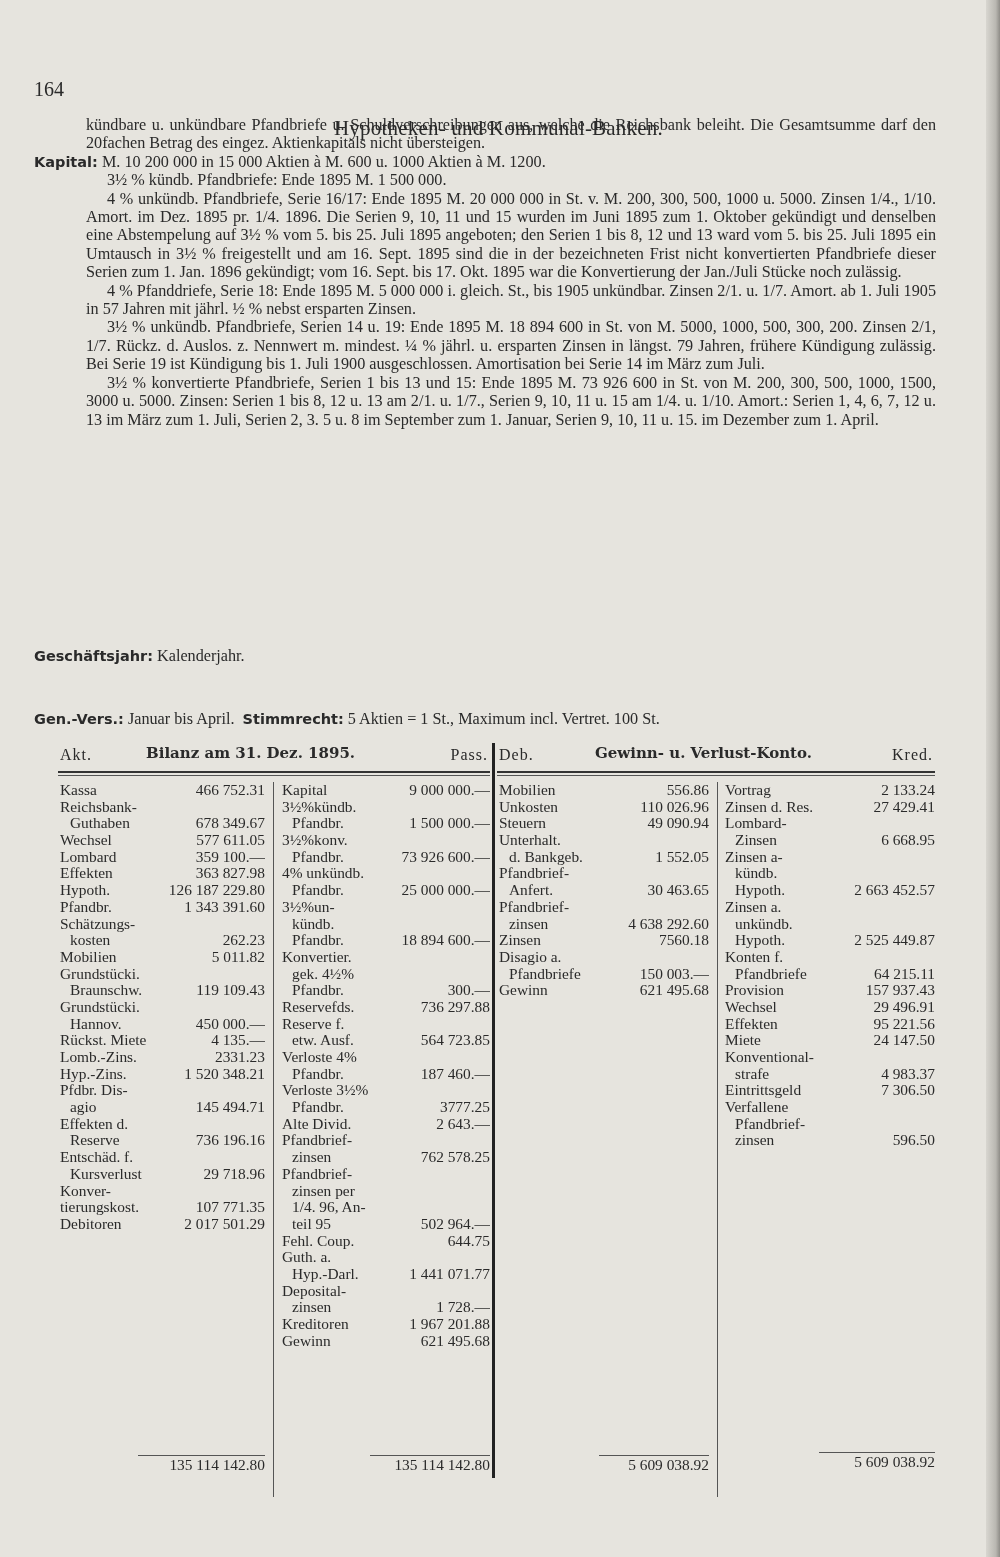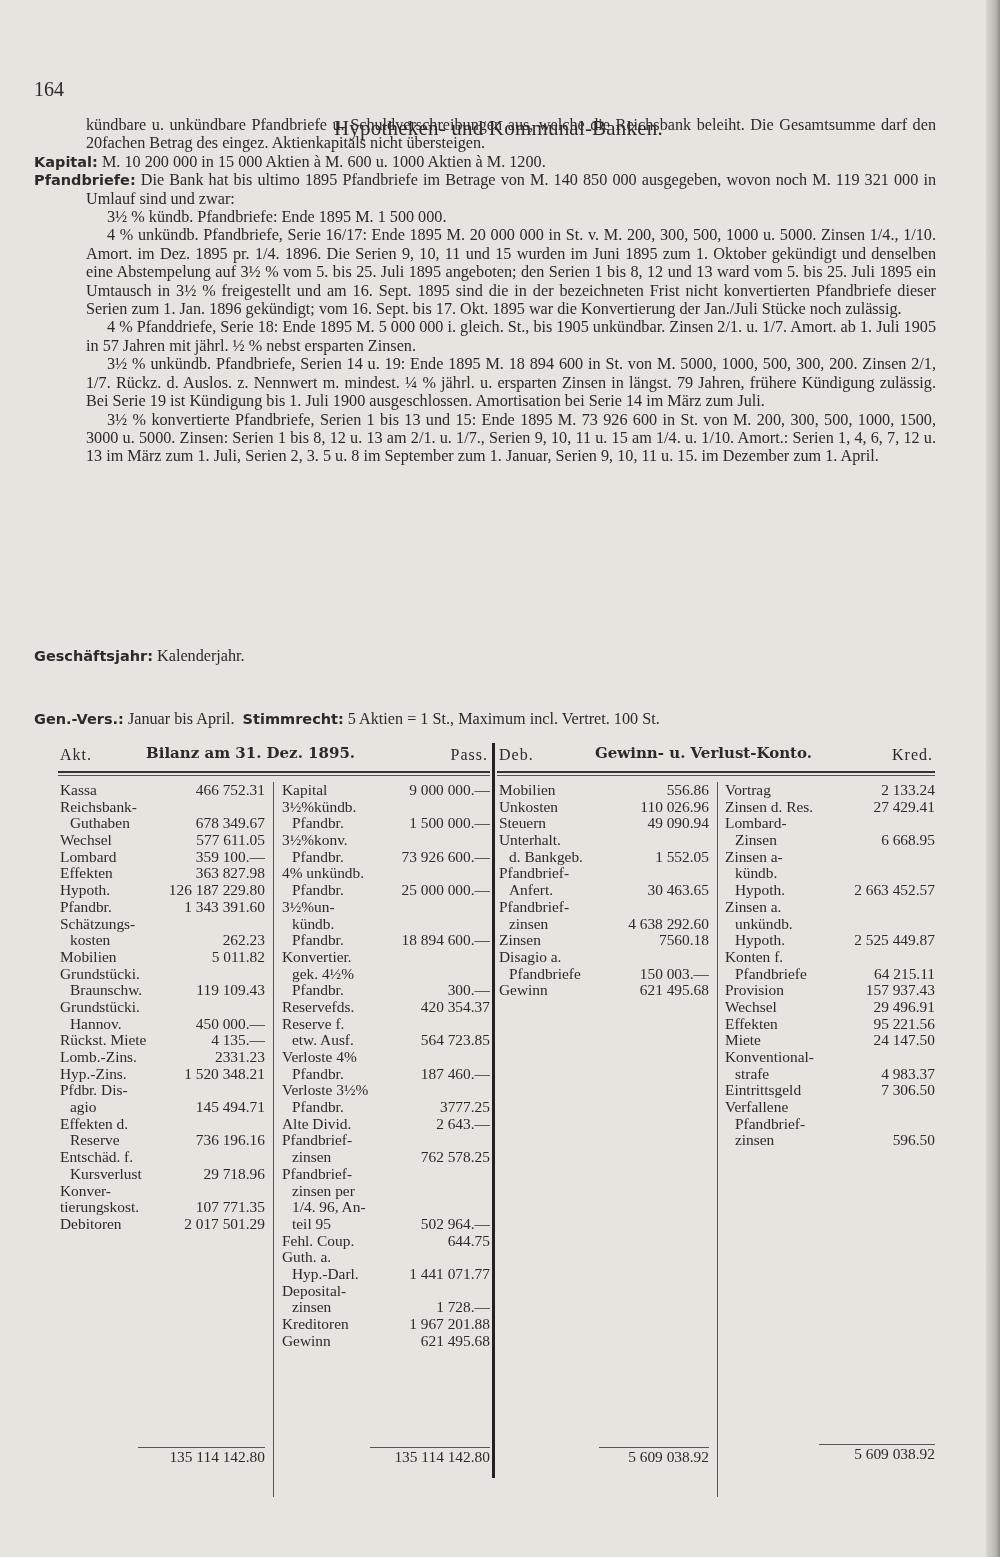--- a/index.html
+++ b/index.html
@@ -49,41 +49,37 @@
   .tbl-head .r { position: absolute; right: 2px; top: 5px; letter-spacing: 1px; }
   .dbl-rule { border-top: 2px solid #333; border-bottom: 1px solid #555; height: 2px; margin-top: 2px; }
 
   .cols { position: relative; font-size: 15.4px; line-height: 16.7px; }
   .col { position: absolute; top: 0; }
   .row { display: flex; justify-content: space-between; white-space: nowrap; height: 16.7px; }
   .row .n.ind { padding-left: 10px; }
   .row .v { text-align: right; }
   .vline { position: absolute; width: 1px; background: #555; }
   .thick { position: absolute; width: 3px; background: #222; }
-  .sum { position: absolute; text-align: right; font-size: 15.4px; border-top: 1px solid #555; padding-top: 1px; }
+  .sum { position: absolute; text-align: right; font-size: 15.4px; border-top: 1px solid #555; padding-top: 1px; margin-top: 8px; }
 </style>
 </head>
 <body>
 
 <div class="page-edge"></div>
 
 <div class="header">
   <span class="pg">164</span>
   <span class="title">Hypotheken- und Kommunal-Banken.</span>
 </div>
 
 <div class="text-block">
   <p class="para indent">kündbare u. unkündbare Pfandbriefe u. Schuldverschreibungen aus, welche die Reichsbank beleiht. Die Gesamtsumme darf den 20fachen Betrag des eingez. Aktienkapitals nicht übersteigen.</p>
   <p class="para hang">
     <span class="lbl">Kapital:</span>
     <span>M. 10 200 000 in 15 000 Aktien à M. 600 u. 1000 Aktien à M. 1200.</span>
-  </p>
-  <p class="para hang">
-    <span class="lbl">Pfandbriefe:</span>
-    <span>Die Bank hat bis ultimo 1895 Pfandbriefe im Betrage von M. 140 850 000 ausgegeben, wovon noch M. 119 321 000 in Umlauf sind und zwar:</span>
   </p>
   <p class="para sub sub-first">3½ % kündb. Pfandbriefe: Ende 1895 M. 1 500 000.</p>
   <p class="para sub sub-first">4 % unkündb. Pfandbriefe, Serie 16/17: Ende 1895 M. 20 000 000 in St. v. M. 200, 300, 500, 1000 u. 5000. Zinsen 1/4., 1/10. Amort. im Dez. 1895 pr. 1/4. 1896. Die Serien 9, 10, 11 und 15 wurden im Juni 1895 zum 1. Oktober gekündigt und denselben eine Abstempelung auf 3½ % vom 5. bis 25. Juli 1895 angeboten; den Serien 1 bis 8, 12 und 13 ward vom 5. bis 25. Juli 1895 ein Umtausch in 3½ % freigestellt und am 16. Sept. 1895 sind die in der bezeichneten Frist nicht konvertierten Pfandbriefe dieser Serien zum 1. Jan. 1896 gekündigt; vom 16. Sept. bis 17. Okt. 1895 war die Konvertierung der Jan./Juli Stücke noch zulässig.</p>
   <p class="para sub sub-first">4 % Pfanddriefe, Serie 18: Ende 1895 M. 5 000 000 i. gleich. St., bis 1905 unkündbar. Zinsen 2/1. u. 1/7. Amort. ab 1. Juli 1905 in 57 Jahren mit jährl. ½ % nebst ersparten Zinsen.</p>
   <p class="para sub sub-first">3½ % unkündb. Pfandbriefe, Serien 14 u. 19: Ende 1895 M. 18 894 600 in St. von M. 5000, 1000, 500, 300, 200. Zinsen 2/1, 1/7. Rückz. d. Auslos. z. Nennwert m. mindest. ¼ % jährl. u. ersparten Zinsen in längst. 79 Jahren, frühere Kündigung zulässig. Bei Serie 19 ist Kündigung bis 1. Juli 1900 ausgeschlossen. Amortisation bei Serie 14 im März zum Juli.</p>
   <p class="para sub sub-first">3½ % konvertierte Pfandbriefe, Serien 1 bis 13 und 15: Ende 1895 M. 73 926 600 in St. von M. 200, 300, 500, 1000, 1500, 3000 u. 5000. Zinsen: Serien 1 bis 8, 12 u. 13 am 2/1. u. 1/7., Serien 9, 10, 11 u. 15 am 1/4. u. 1/10. Amort.: Serien 1, 4, 6, 7, 12 u. 13 im März zum 1. Juli, Serien 2, 3. 5 u. 8 im September zum 1. Januar, Serien 9, 10, 11 u. 15. im Dezember zum 1. April.</p>
 </div>
 
 <div class="meta gj">
   <span class="lbl">Geschäftsjahr:</span>
@@ -263,21 +259,21 @@
         <div class="row">
           <span class="n ind">gek. 4½%</span>
           <span class="v"></span>
         </div>
         <div class="row">
           <span class="n ind">Pfandbr.</span>
           <span class="v">300.—</span>
         </div>
         <div class="row">
           <span class="n">Reservefds.</span>
-          <span class="v">420 354.37</span>
+          <span class="v">736 297.88</span>
         </div>
         <div class="row">
           <span class="n">Reserve f.</span>
           <span class="v"></span>
         </div>
         <div class="row">
           <span class="n ind">etw. Ausf.</span>
           <span class="v">564 723.85</span>
         </div>
         <div class="row">

